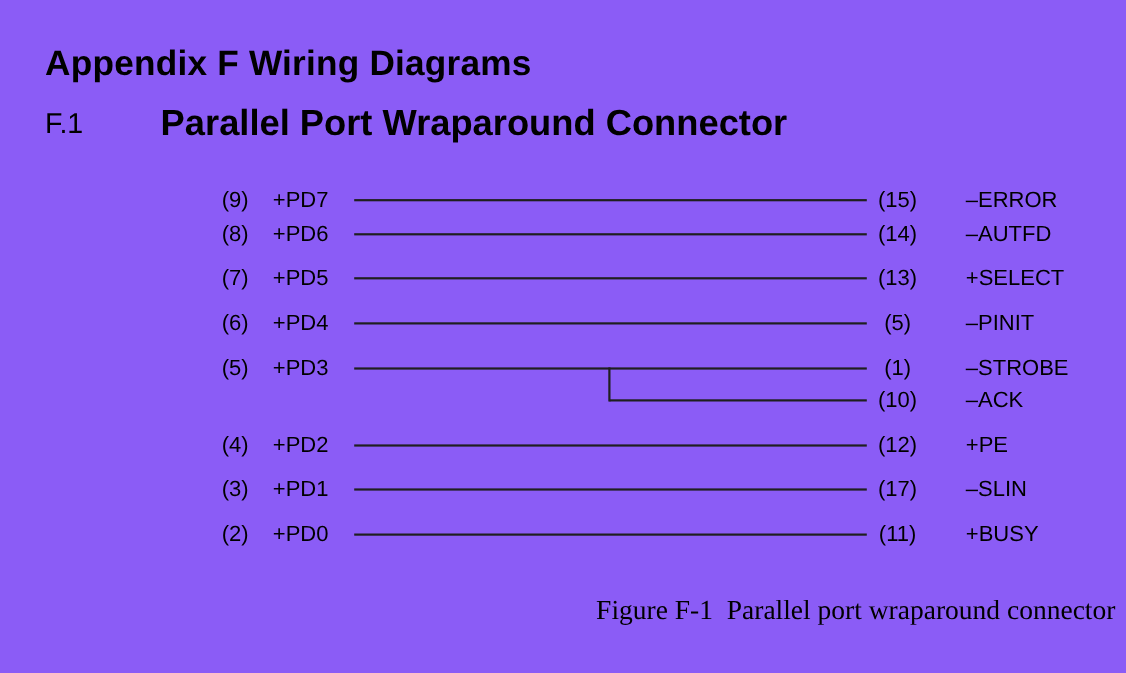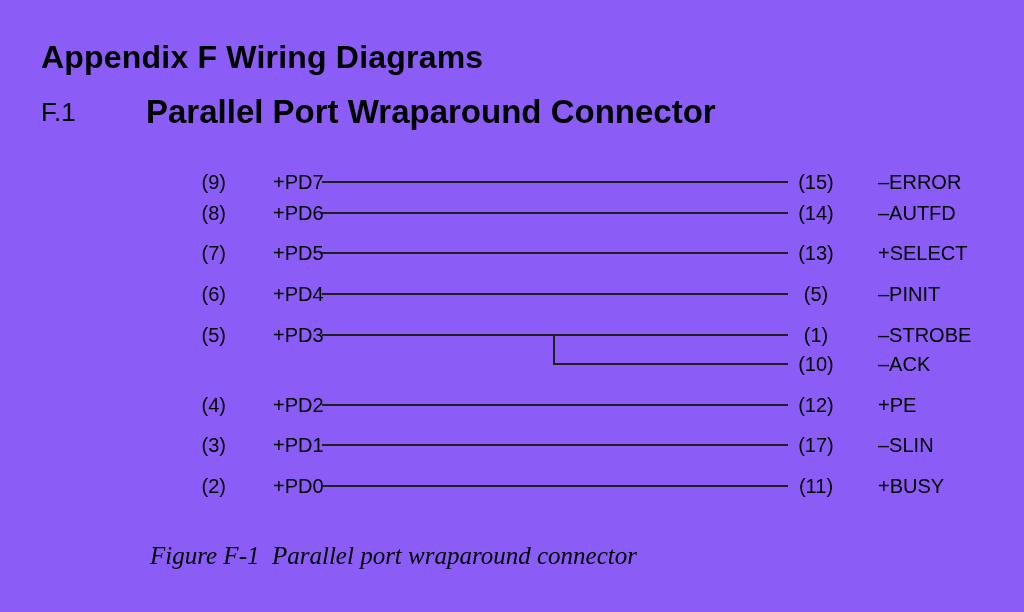--- a/index.html
+++ b/index.html
@@ -15,29 +15,29 @@
     position:absolute; left:41px; top:96px;
     font-size:26px; font-weight:normal; line-height:32px;
   }
   .section-title {
     position:absolute; left:146px; top:96px;
     font-size:33px; font-weight:bold; line-height:32px;
   }
   .diagram { position:absolute; left:0; top:0; width:1024px; height:612px; }
   .row { position:absolute; left:0; width:1024px; height:26px; font-size:20px; line-height:26px; }
   .pin-l { position:absolute; left:140px; width:86px; text-align:right; }
-  .sig-l { position:absolute; left:273px;text-align:center; }
+  .sig-l { position:absolute; left:248px;text-align:center; }
   .wire  { position:absolute; left:322px; width:466px; top:12px; height:0; border-top:2px solid #1f1f1f; }
   .wire.short { left:554px; width:234px; }
   .pin-r { position:absolute; left:776px; width:80px; text-align:center; }
   .sig-r { position:absolute; left:878px; }
   .vbranch { position:absolute; left:553px; top:334px; width:2px; height:31px; background:#1f1f1f; }
   .caption {
-    position:absolute; left:150px; top:541px; width:864px; text-align:left;
-    font-family:"Liberation Serif", serif; font-style:italic; font-size:25px;
+    position:absolute; left:150px; top:541px; width:864px; text-align:right;
+    font-family:"Liberation Serif", serif; font-size:25px;
     line-height:30px; white-space:pre;
   }
 </style>
 </head>
 <body>
 
 <div class="page">
 
   <h1 class="doc-title">Appendix F Wiring Diagrams</h1>
 

